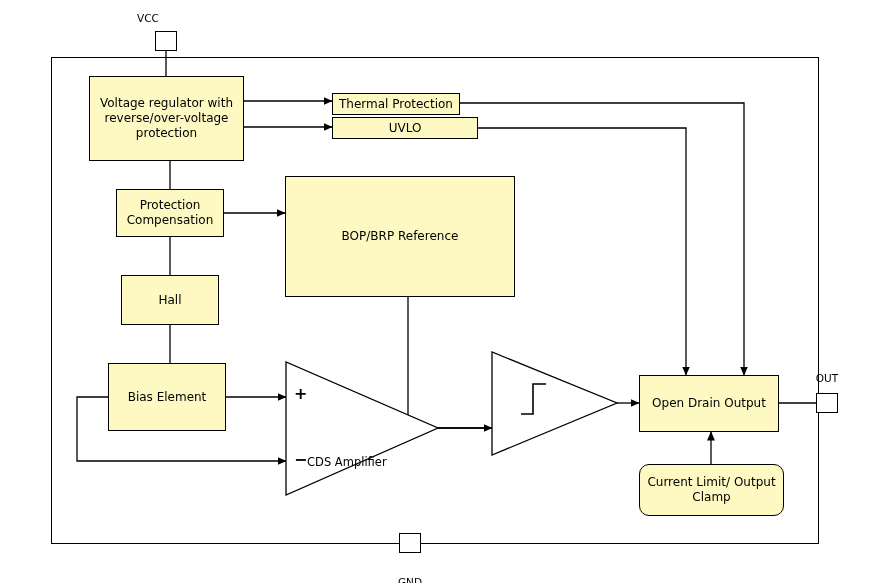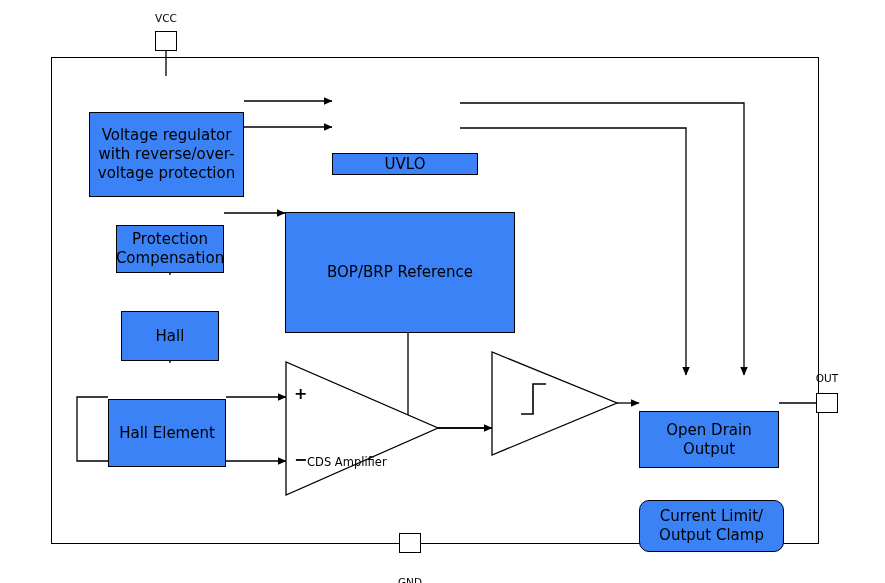--- a/index.html
+++ b/index.html
@@ -22,30 +22,29 @@
     position: absolute;
     left: 0;
     top: 0;
     width: 885px;
     height: 583px;
   }
   .blk {
     position: absolute;
     box-sizing: border-box;
     border: 1.3px solid #000000;
-    background: #3b82f6;
+    background: #fef9c3;
     display: flex;
     align-items: center;
     justify-content: center;
     text-align: center;
-    font-size: 15px;
+    font-size: 12px;
     line-height: 1.25;
     padding: 2px 3px;
     z-index: 3;
-    margin-top: 36px;
   }
   .pad {
     position: absolute;
     box-sizing: border-box;
     border: 1.3px solid #000000;
     background: #ffffff;
     z-index: 4;
   }
   .pin-label {
     position: absolute;
@@ -130,40 +129,41 @@
       <polyline points="524,419 524,389" stroke="#000000" stroke-width="1.6" fill="none" opacity="0"></polyline>
       <polyline points="521,414 521,384 533,384 533,414 546,414" stroke="#000000" stroke-width="1.6" fill="none" opacity="0"></polyline>
       <polyline points="521,418 521,388" stroke="#000000" stroke-width="0" fill="none"></polyline>
       <polyline points="523,416 523,386 535,386 535,416 548,416" stroke="#000000" stroke-width="0" fill="none"></polyline>
     </g>
   </svg>
 
   <div class="outer" style="left:51px; top:57px; width:768px; height:487px;"></div>
 
   <div class="pad" style="left:155px; top:31px; width:22px; height:20px;"></div>
-  <div class="pin-label" style="left:131px; top:12px; width:70px;">VCC</div>
+  <div class="pin-label" style="left:113px; top:12px; width:70px;">VCC</div>
 
   <div class="pad" style="left:399px; top:533px; width:22px; height:20px;"></div>
   <div class="pin-label" style="left:375px; top:576px; width:70px;">GND</div>
 
   <div class="pad" style="left:816px; top:393px; width:22px; height:20px;"></div>
   <div class="pin-label" style="left:792px; top:372px; width:70px;">OUT</div>
 
   <div class="blk" style="left:89px; top:76px; width:155px; height:85px;">Voltage regulator with reverse/over-voltage protection</div>
 
+  <div class="blk" style="left:332px; top:93px; width:128px; height:22px;">Thermal Protection</div>
 
   <div class="blk" style="left:332px; top:117px; width:146px; height:22px;">UVLO</div>
 
   <div class="blk" style="left:116px; top:189px; width:108px; height:48px;">Protection Compensation</div>
 
   <div class="blk" style="left:285px; top:176px; width:230px; height:121px;">BOP/BRP Reference</div>
 
   <div class="blk" style="left:121px; top:275px; width:98px; height:50px;">Hall</div>
 
-  <div class="blk" style="left:108px; top:363px; width:118px; height:68px;">Hall Element</div>
+  <div class="blk" style="left:108px; top:363px; width:118px; height:68px;">Bias Element</div>
 
   <div class="blk" style="left:639px; top:375px; width:140px; height:57px;">Open Drain Output</div>
 
   <div class="blk" style="left:639px; top:464px; width:145px; height:52px;border-radius:10px;">Current Limit/ Output Clamp</div>
 
   <div class="tri-label" style="left:307px; top:423px;margin-top:32px;">CDS Amplifier</div>
   <div class="sign" style="left:294px; top:386px;">+</div>
   <div class="sign" style="left:294px; top:452px;">−</div>
 
 </div>

